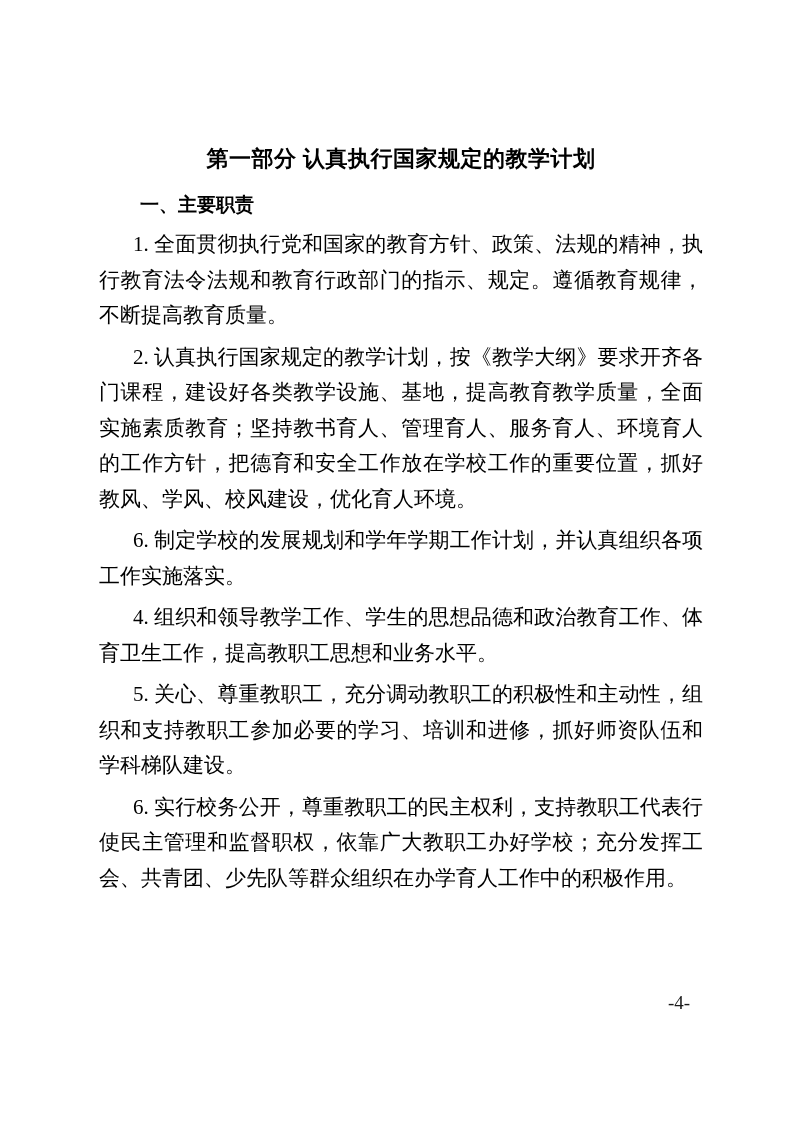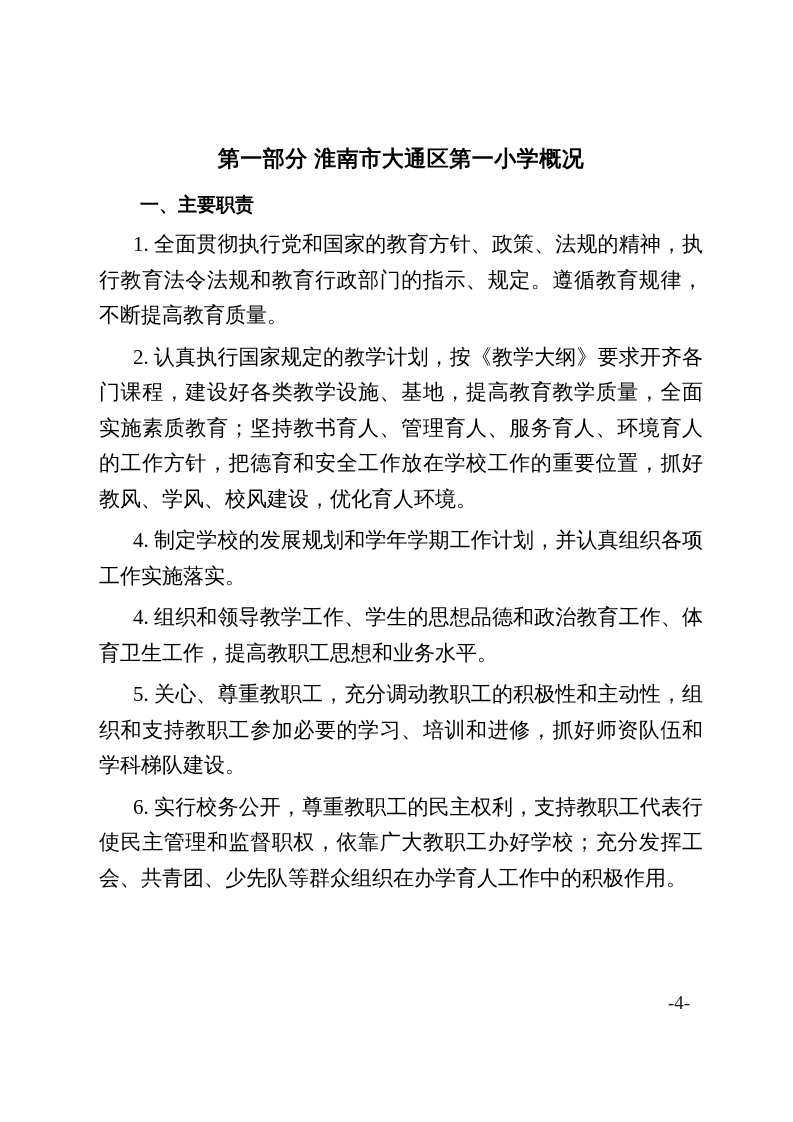--- a/index.html
+++ b/index.html
@@ -59,23 +59,23 @@
     font-family: "Liberation Serif", serif;
     font-size: 19px;
     color: #1a1a1a;
   }
 </style>
 </head>
 <body>
 
 <div class="page">
   <div class="content">
-    <h1 class="doc-title">第一部分 淮南市大通区第一小学概况</h1>
+    <h1 class="doc-title">第一部分 认真执行国家规定的教学计划</h1>
     <h2 class="section-heading">一、主要职责</h2>
     <p class="para">1. 全面贯彻执行党和国家的教育方针、政策、法规的精神，执行教育法令法规和教育行政部门的指示、规定。遵循教育规律，不断提高教育质量。</p>
     <p class="para">2. 认真执行国家规定的教学计划，按《教学大纲》要求开齐各门课程，建设好各类教学设施、基地，提高教育教学质量，全面实施素质教育；坚持教书育人、管理育人、服务育人、环境育人的工作方针，把德育和安全工作放在学校工作的重要位置，抓好教风、学风、校风建设，优化育人环境。</p>
-    <p class="para">4. 制定学校的发展规划和学年学期工作计划，并认真组织各项工作实施落实。</p>
+    <p class="para">6. 制定学校的发展规划和学年学期工作计划，并认真组织各项工作实施落实。</p>
     <p class="para">4. 组织和领导教学工作、学生的思想品德和政治教育工作、体育卫生工作，提高教职工思想和业务水平。</p>
     <p class="para">5. 关心、尊重教职工，充分调动教职工的积极性和主动性，组织和支持教职工参加必要的学习、培训和进修，抓好师资队伍和学科梯队建设。</p>
     <p class="para">6. 实行校务公开，尊重教职工的民主权利，支持教职工代表行使民主管理和监督职权，依靠广大教职工办好学校；充分发挥工会、共青团、少先队等群众组织在办学育人工作中的积极作用。</p>
   </div>
   <div class="page-number">-4-</div>
 </div>
 
 </body></html>

